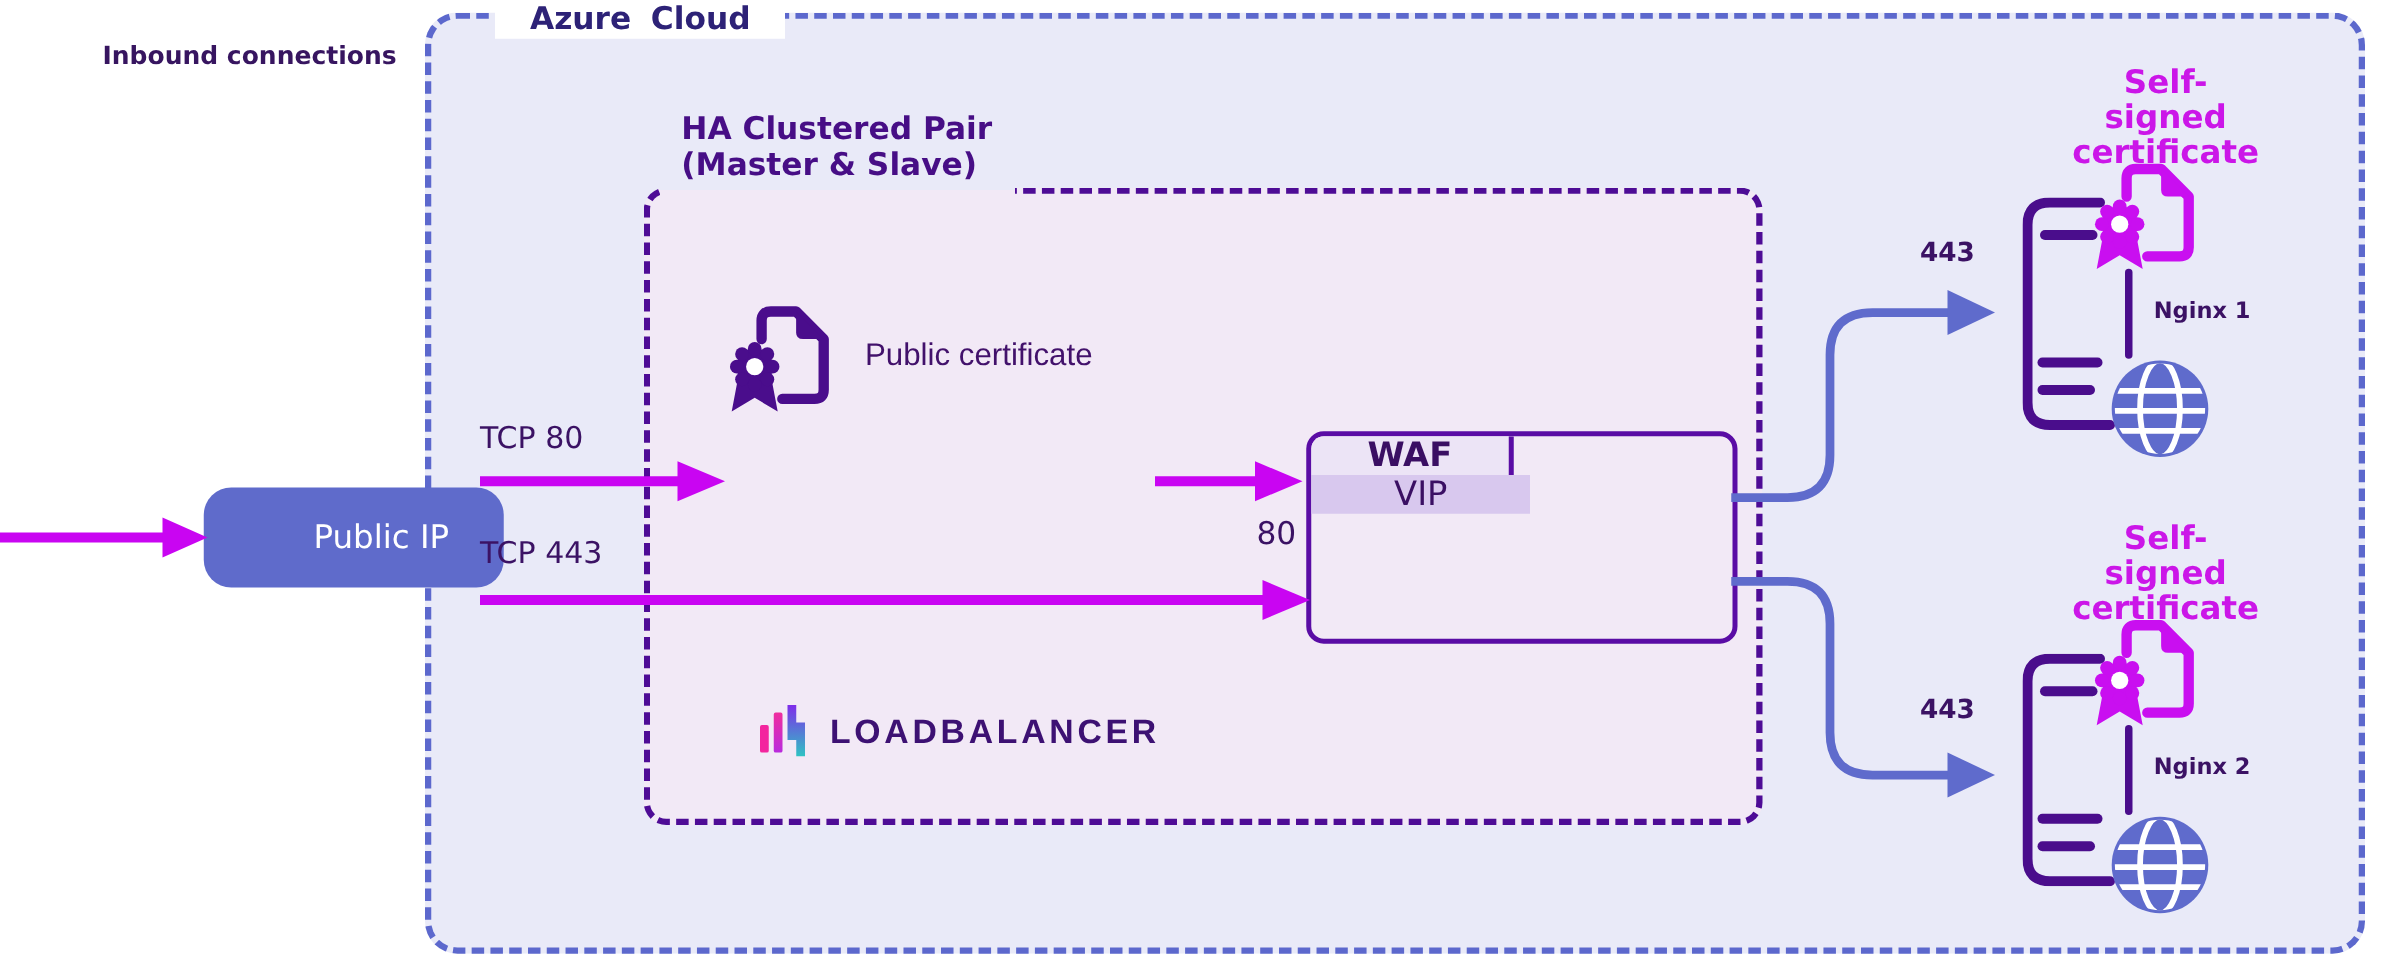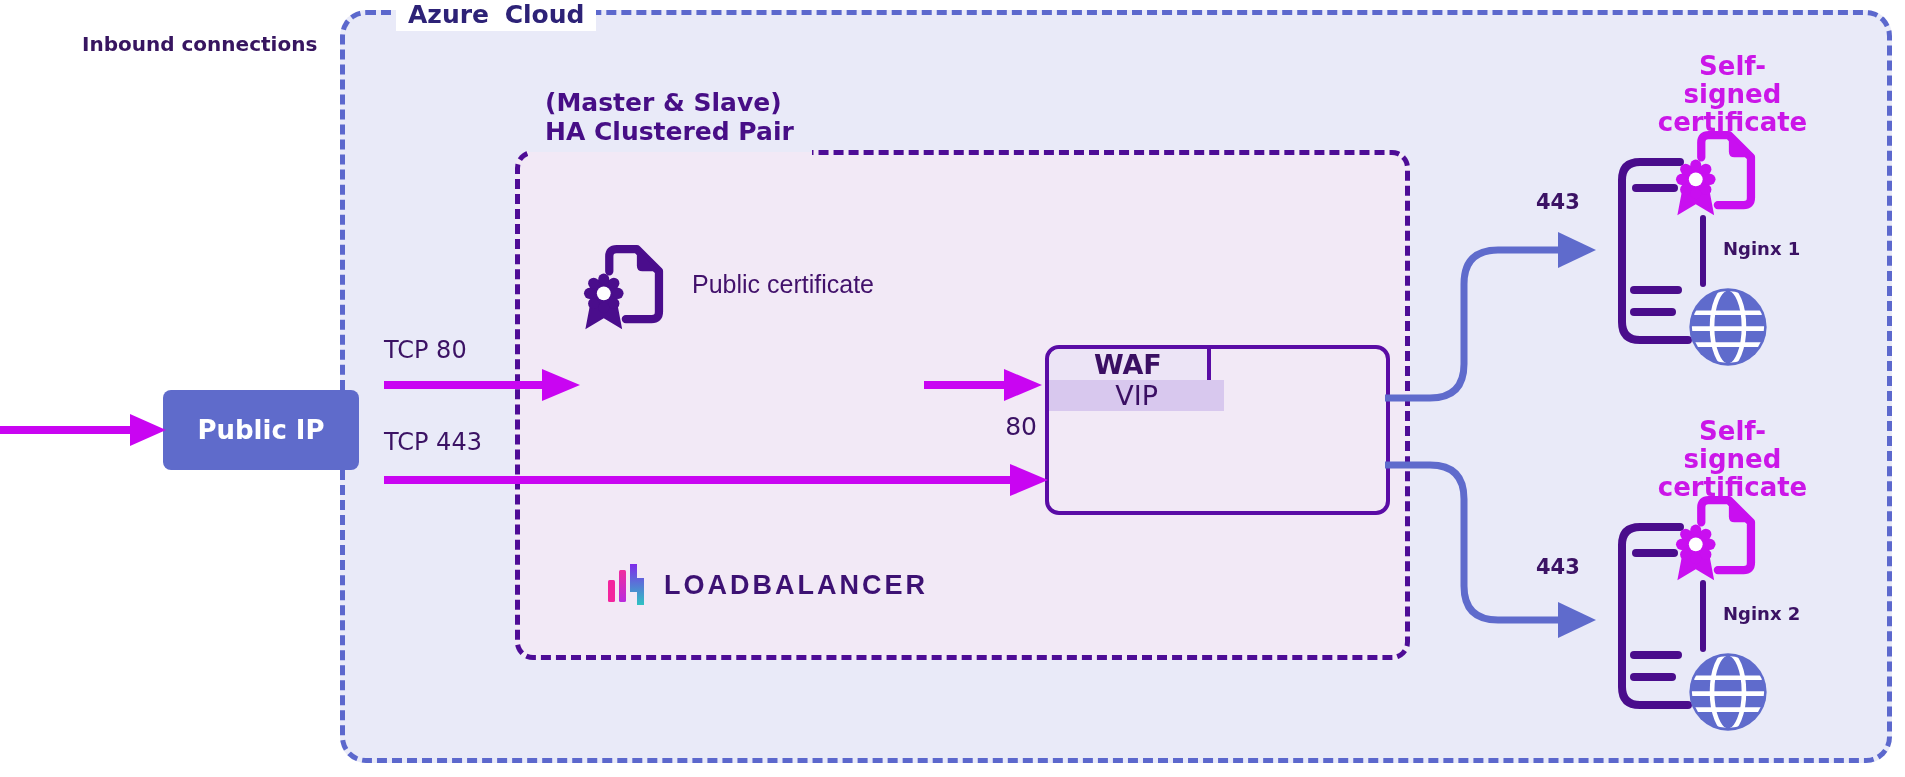--- a/index.html
+++ b/index.html
@@ -10,29 +10,29 @@
   }
   html,body{margin:0;padding:0;background:#fff;}
   .canvas{position:relative;width:1905px;height:777px;background:#fff;overflow:hidden;
           font-family:"DejaVu Sans","Liberation Sans",sans-serif;}
   .abs{position:absolute;}
   .page-title{left:82px;top:26px;width:240px;font-size:20px;font-weight:bold;
               color:#371560;line-height:37px;}
   .azure-box{left:340px;top:10px;width:1552px;height:753px;background:var(--azure-fill);
              border:5px dashed var(--azure-border);border-radius:26px;box-sizing:border-box;}
   .azure-label{left:396px;top:-1px;height:32px;line-height:32px;background:#fff;
-               padding:0 12px;font-size:25px;font-weight:bold;color:#2D2277;word-spacing:7px;}
+               padding:0 28px;font-size:25px;font-weight:bold;color:#2D2277;word-spacing:7px;}
   .ha-box{left:515px;top:150px;width:895px;height:510px;background:var(--ha-fill);
           border:5px dashed #4E0C96;border-radius:18px;box-sizing:border-box;}
   .ha-gap{left:528px;top:145px;width:284px;height:14px;
           background:linear-gradient(to bottom,var(--azure-fill) 50%,var(--ha-fill) 50%);}
   .ha-label{left:545px;top:88px;font-size:25px;font-weight:bold;color:#470E86;line-height:29px;}
   .node-public-ip{left:163px;top:390px;width:196px;height:80px;background:#5F6BCB;
-                  border-radius:8px;color:#fff;font-size:26px;font-weight:bold;
-                  display:flex;align-items:center;justify-content:center;}
+                  border-radius:22px;color:#fff;font-size:26px;font-weight:normal;
+                  display:flex;align-items:center;justify-content:center;padding-left:44px;}
   .edge-label{font-size:24px;font-weight:normal;color:var(--dark-purple-text);}
   .lbl-tcp80{left:384px;top:336px;}
   .lbl-tcp443{left:384px;top:428px;}
   .lbl-80{left:985px;top:412px;width:52px;text-align:right;font-size:25px;}
   .node-ssl{left:580px;top:345px;width:340px;height:76px;background:var(--box-fill);
             border:4px solid var(--violet-border);border-radius:14px;box-sizing:border-box;
             display:flex;align-items:center;justify-content:center;
             font-size:25px;font-weight:bold;color:#4C0D8F;}
   .node-wafvip{left:1045px;top:345px;width:345px;height:170px;border:4px solid var(--violet-border);
                border-radius:14px;box-sizing:border-box;display:flex;overflow:hidden;flex-direction:column;}
@@ -108,22 +108,22 @@
 </svg>
 
 <div class="canvas">
 
   <div class="abs azure-box"></div>
   <div class="abs azure-label">Azure Cloud</div>
 
   <div class="abs ha-box"></div>
   <div class="abs ha-gap"></div>
   <div class="abs ha-label">
+    <div>HA Clustered Pair</div>
     <div>(Master &amp; Slave)</div>
-    <div>HA Clustered Pair</div>
   </div>
 
   <div class="abs page-title">Inbound connections</div>
 
   <svg class="abs cert-public" viewBox="0 0 100 104">
       <use href="#sym-certificate"></use>
     </svg>
   <div class="abs lbl-public-cert">Public certificate</div>
 
   <div class="abs node-public-ip">Public IP</div>

